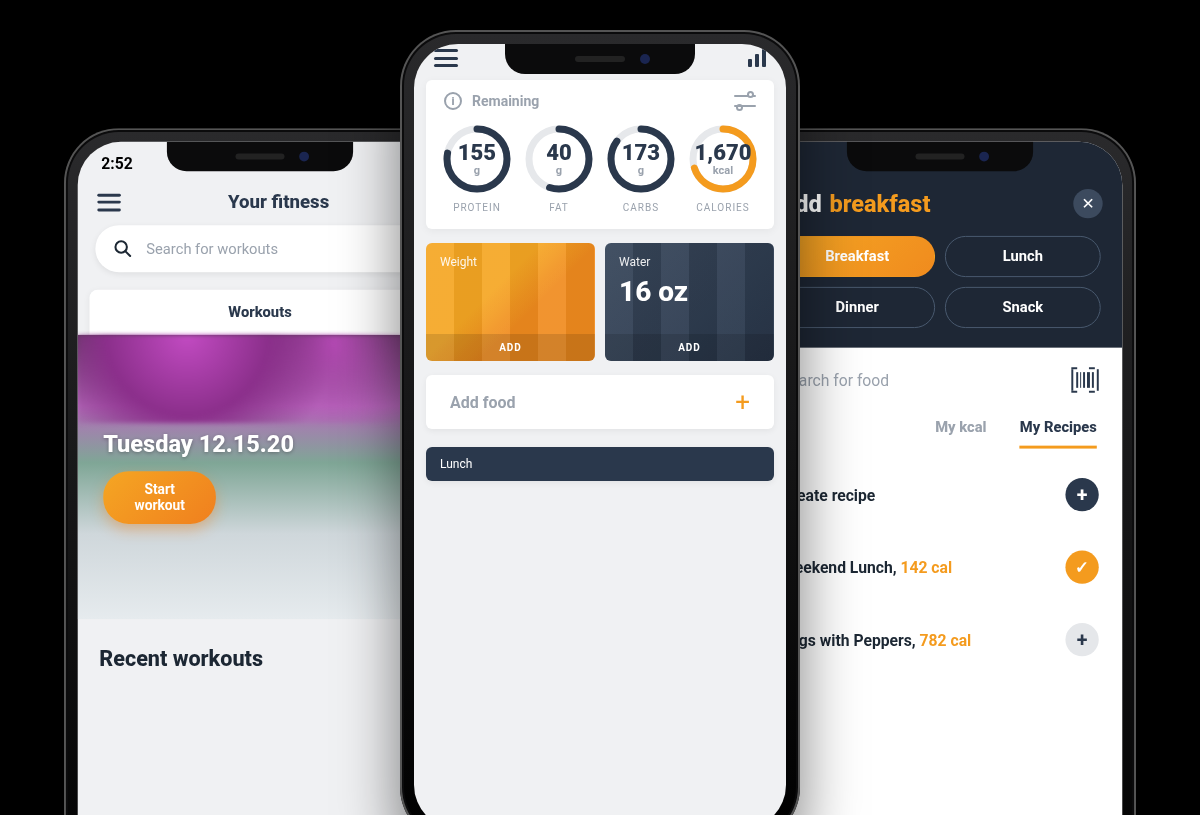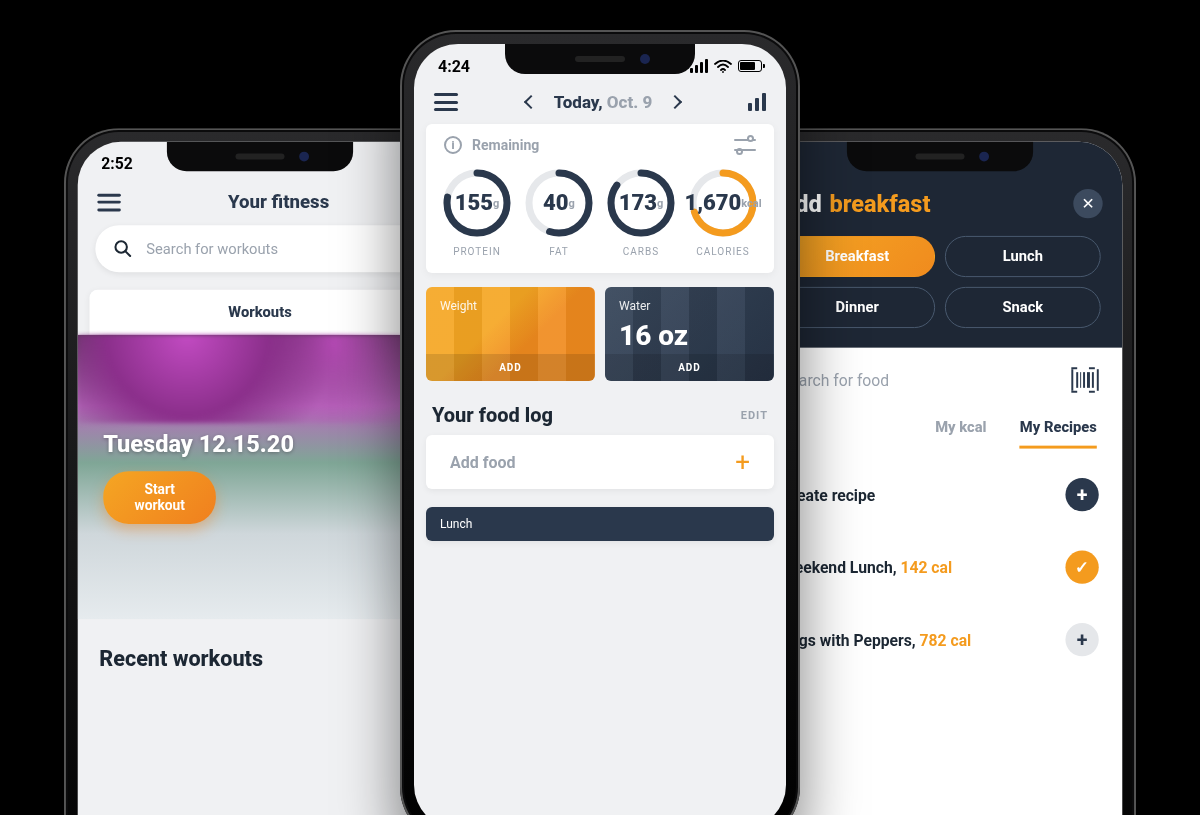--- a/index.html
+++ b/index.html
@@ -66,26 +66,26 @@
   .info-ico{width:18px;height:18px;border:2px solid var(--grey-txt);border-radius:50%;display:inline-flex;align-items:center;justify-content:center;font-size:11px;font-weight:900;color:var(--grey-txt)}
   .sliders-ico{width:22px;height:16px;position:relative}
   .sliders-ico::before,.sliders-ico::after{content:"";position:absolute;left:0;right:0;height:2px;background:var(--grey-txt);border-radius:1px}
   .sliders-ico::before{top:2px}.sliders-ico::after{bottom:2px}
   .sliders-ico i{position:absolute;width:7px;height:7px;border:2px solid var(--grey-txt);background:var(--white);border-radius:50%}
   .sliders-ico i:nth-child(1){top:-2px;right:2px}.sliders-ico i:nth-child(2){bottom:-2px;left:2px}
   .rings{display:flex;justify-content:space-around;text-align:center}
   .ring-wrap{display:flex;flex-direction:column;align-items:center;gap:6px}
   .ring{width:74px;height:74px;position:relative}
   .ring svg{transform:rotate(-90deg)}
-  .ring .val{position:absolute;inset:0;display:flex;flex-direction:row;align-items:center;justify-content:center;font-weight:800;color:var(--dark)}
+  .ring .val{position:absolute;inset:0;display:flex;flex-direction:column;align-items:center;justify-content:center;font-weight:800;color:var(--dark)}
   .ring .val b{font-size:22px;line-height:1}
   .ring .val small{font-size:11px;font-weight:700;color:var(--grey-txt)}
   .ring-lbl{font-size:10px;letter-spacing:1px;font-weight:400;color:var(--grey-txt)}
   .cards{display:flex;gap:10px;margin:14px 12px}
-  .card{flex:1;border-radius:6px;overflow:hidden;color:var(--white);position:relative;height:94px}
+  .card{flex:1;border-radius:6px;overflow:hidden;color:var(--white);position:relative;height:118px}
   .card.weight{background:linear-gradient(135deg,#f5a623 0,#f5a623 40%,#f08b1e 60%,#f08b1e 100%)}
   .card.weight::before{content:"";position:absolute;inset:0;background:repeating-linear-gradient(90deg,rgba(255,255,255,.08) 0 28px,rgba(0,0,0,.05) 28px 56px)}
   .card.water{background:linear-gradient(135deg,#3b4a5e 0,#2a384c 100%)}
   .card.water::before{content:"";position:absolute;inset:0;background:repeating-linear-gradient(90deg,rgba(255,255,255,.04) 0 28px,rgba(0,0,0,.1) 28px 56px)}
   .card .inner{position:relative;padding:12px 14px;height:100%}
   .card .lbl{font-size:12px;opacity:.9}
   .card .big{font-size:28px;font-weight:800;margin-top:6px}
   .card .add{position:absolute;bottom:0;left:0;right:0;text-align:center;font-size:10px;letter-spacing:1px;padding:8px 0;background:rgba(0,0,0,.12);font-weight:700}
   .foodlog{margin:6px 12px}
   .foodlog .hd{display:flex;align-items:center;justify-content:space-between;padding:8px 6px}
@@ -211,37 +211,20 @@
        <span>Eggs with Peppers, <span class="cal">782 cal</span></span>
             <div class="circ grey">+</div>
      </div>
         </div>
     </div>
   </div>
 
   <div class="phone center">
     <div class="screen">
       <div class="notch"></div>
-      <div class="statusbar">
-        <span>4:24</span>
-        <div class="status-icons">
-          <span class="bars">
-              <i></i>
-              <i></i>
-              <i></i>
-              <i></i>
-            </span>
-          <svg width="18" height="13" viewBox="0 0 18 13">
-              <path d="M9 12 L9 12 M1 4 Q9 -3 17 4 M4 7 Q9 2 14 7 M7 10 Q9 8 11 10" fill="none" stroke="currentColor" stroke-width="1.8" stroke-linecap="round"></path>
-            </svg>
-          <span class="batt">
-              <i></i>
-            </span>
-        </div>
-      </div>
       <div class="nav">
         <div class="hamburger">
             <i></i>
             <i></i>
             <i></i>
           </div>
         <div class="mid">
           <span class="chev l"></span>
           <span>
             <span>Today,</span>
@@ -333,24 +316,20 @@
         <div class="card water">
           <div class="inner">
             <div class="lbl">Water</div>
             <div class="big">16 oz</div>
             <div class="add">ADD</div>
           </div>
         </div>
       </div>
 
       <div class="foodlog">
-        <div class="hd">
-          <h3>Your food log</h3>
-          <span class="edit">EDIT</span>
-        </div>
         <div class="addfood">
           <span>Add food</span>
           <span class="plus">+</span>
         </div>
         <div class="meal">
           <div class="bar">Lunch</div>
         </div>
       </div>
     </div>
   </div>

